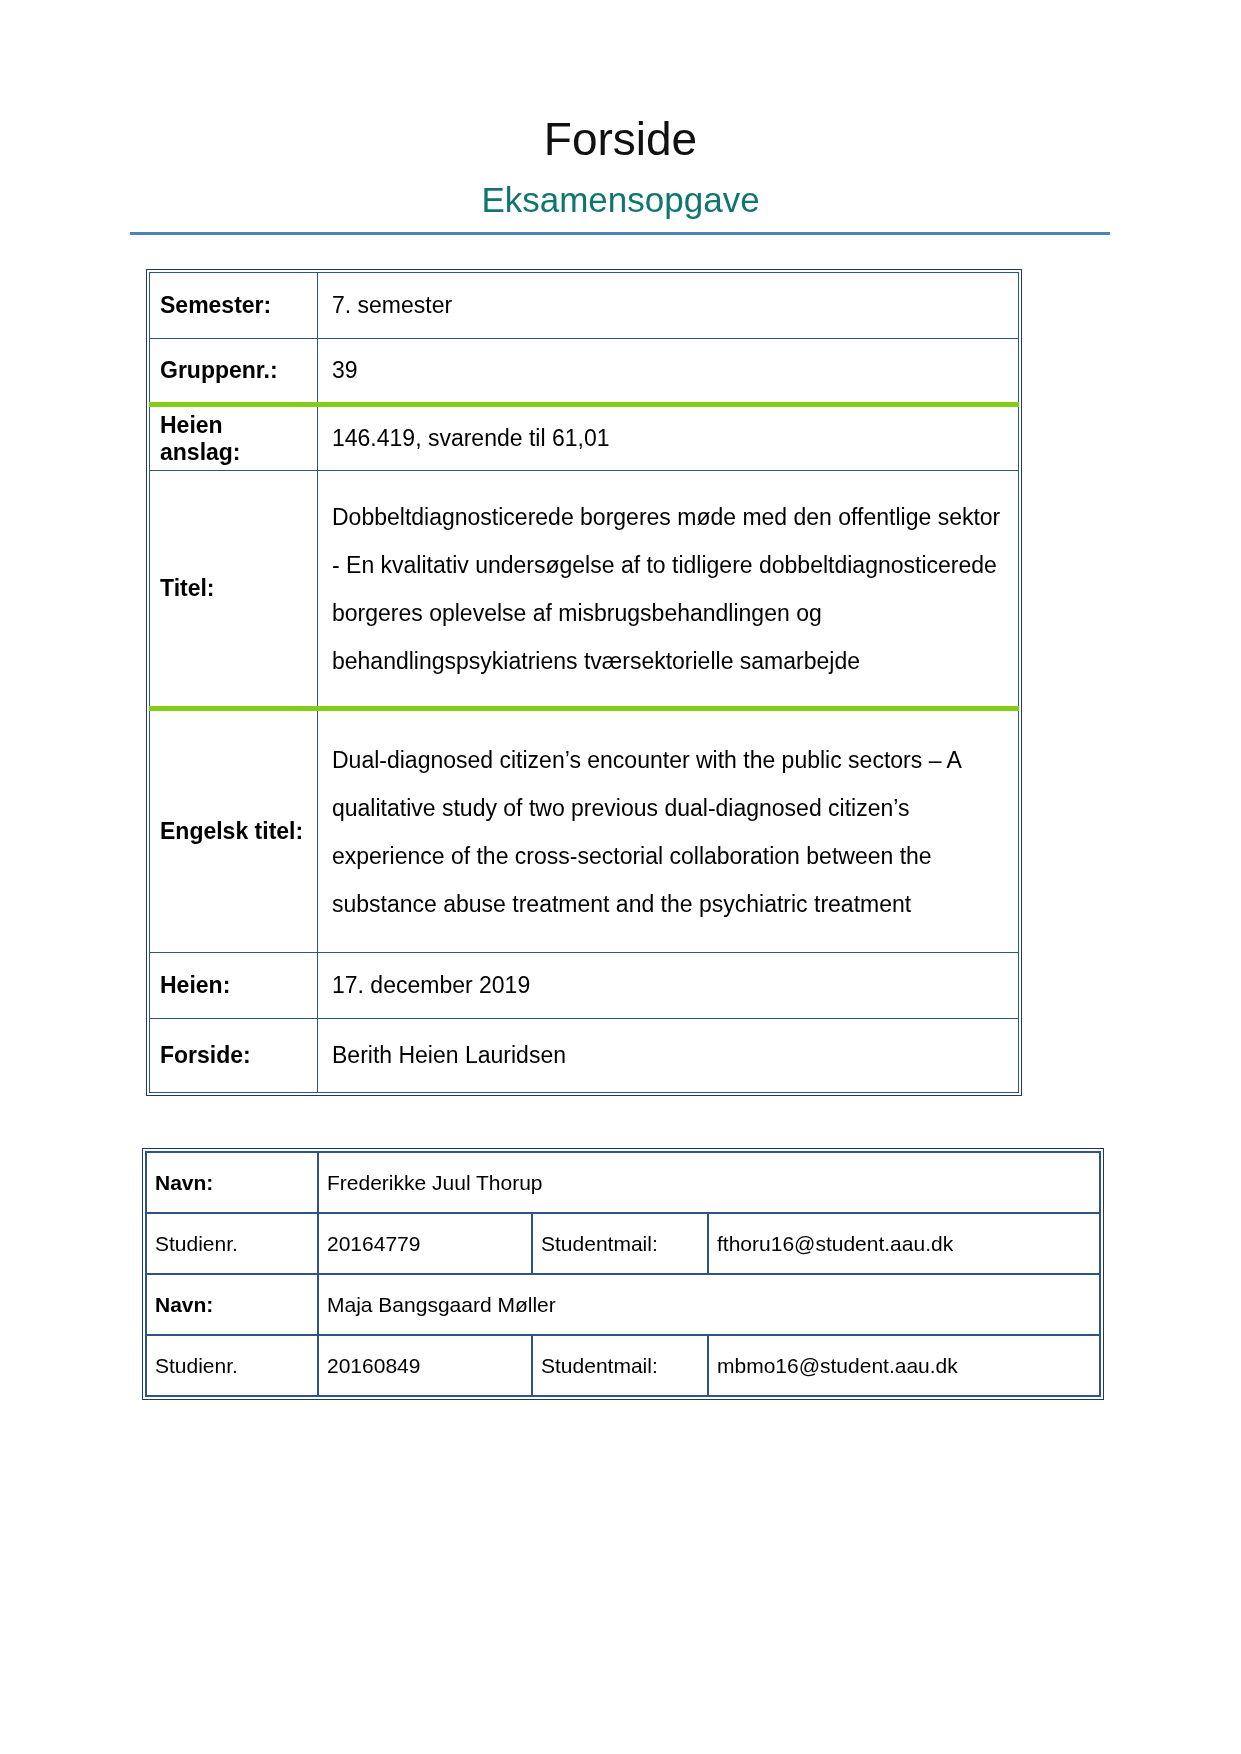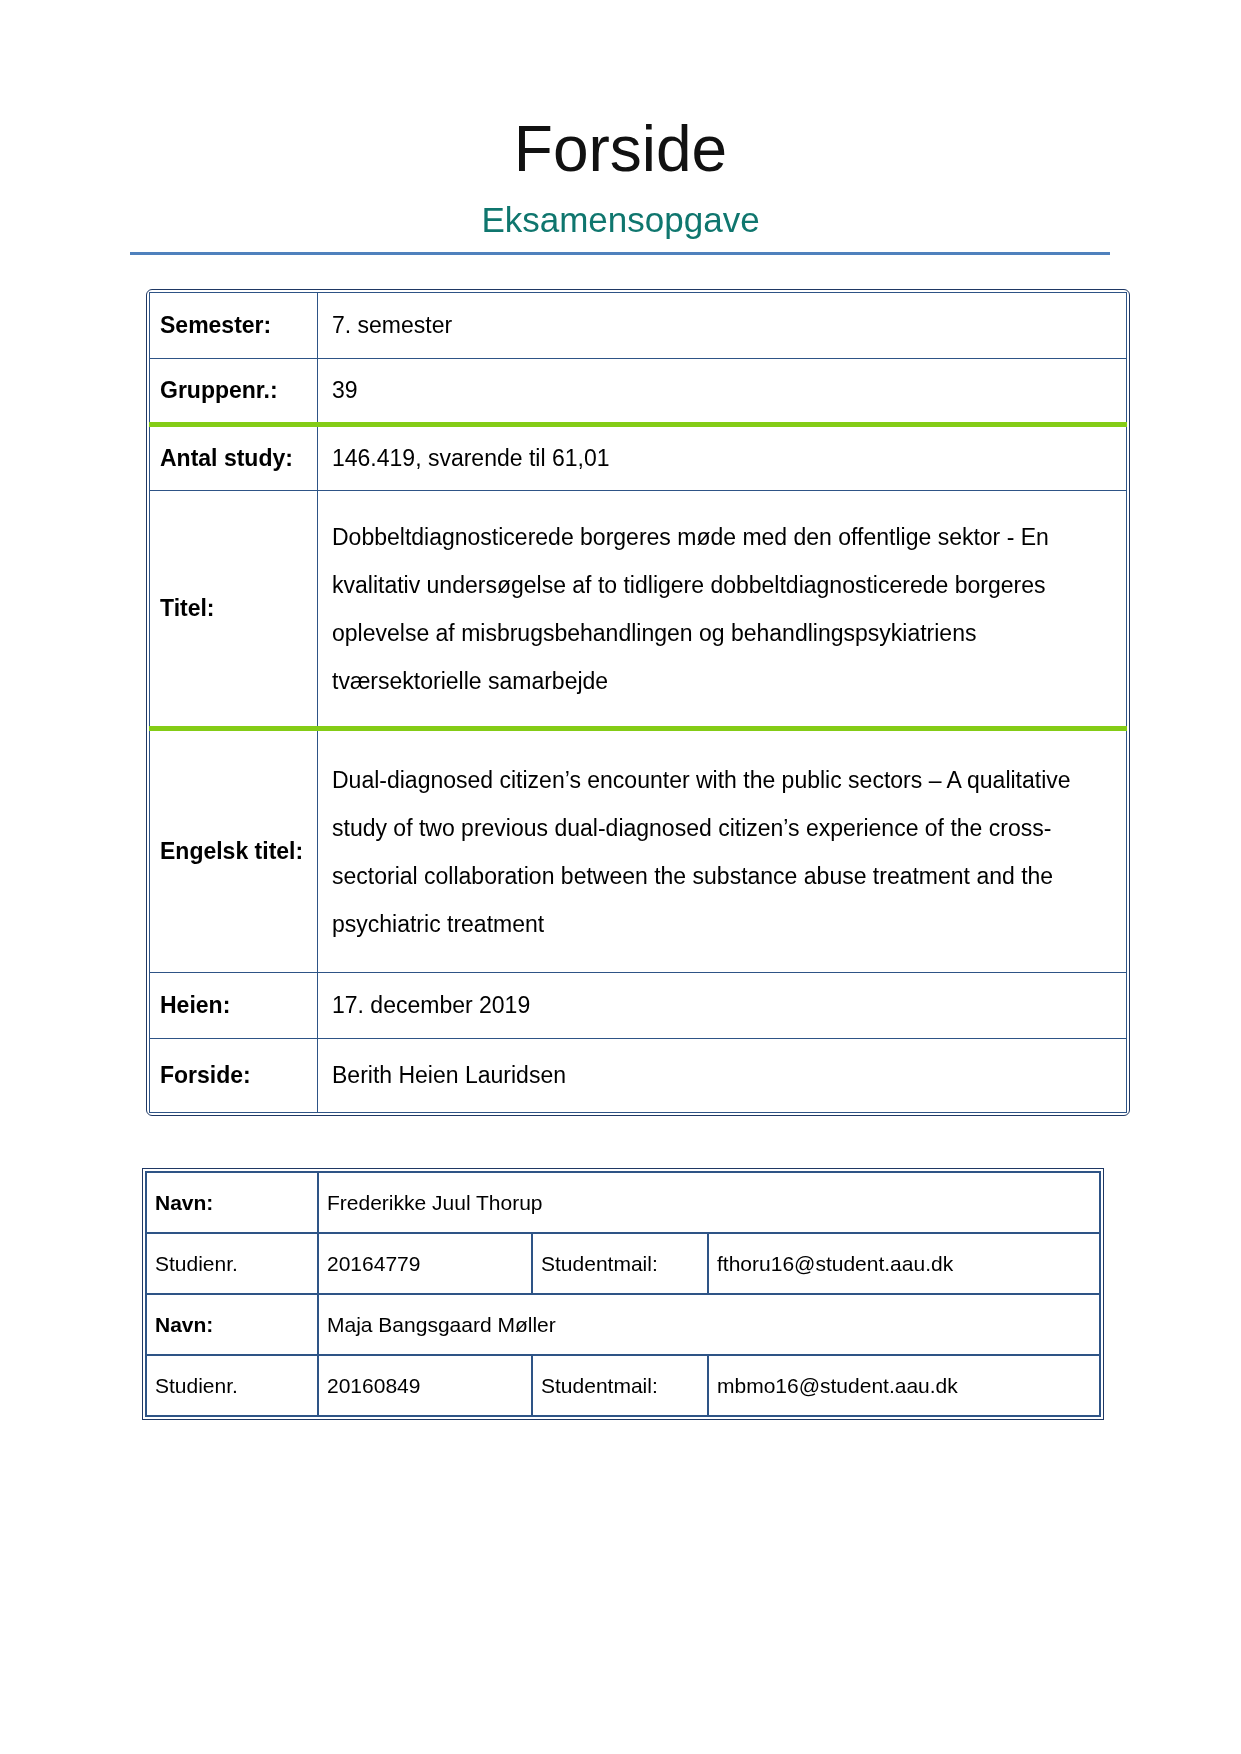--- a/index.html
+++ b/index.html
@@ -8,21 +8,21 @@
     width: 1241px;
     height: 1754px;
     background: #ffffff;
     font-family: "Liberation Sans", "DejaVu Sans", sans-serif;
     color: #000000;
     overflow: hidden;
   }
   .titleblock { text-align: center; padding-top: 112px; }
   h1.doc-title {
     margin: 0;
-    font-size: 64px;
+    font-size: 46px;
     font-weight: 400;
     letter-spacing: 0px;
     color: #111111;
   }
   h2.doc-subtitle {
     margin: 14px 0 0 0;
     font-size: 35px;
     font-weight: 400;
     color: #0f766e;
   }
@@ -33,21 +33,21 @@
     background: #4F81BD;
     border: none;
   }
   
   .tbl-wrap {
     border: 1px solid #1F3864;
     padding: 2px;
     background: #ffffff;
     box-sizing: border-box;
   }
-  .tbl1 { margin: 34px 0 0 146px; width: 984px; border-radius: 6px; }
+  .tbl1 { margin: 34px 0 0 146px; width: 876px; }
   .tbl2 { margin: 52px 0 0 142px; width: 962px; }
   table { border-collapse: collapse; width: 100%; table-layout: fixed; }
   td { border: 1px solid #2E5486; vertical-align: middle; overflow: hidden; }
   .tbl1 td { font-size: 23px; padding: 4px 10px 4px 10px; }
   .tbl1 col.c-label { width: 168px; }
   .tbl1 .lbl { font-weight: 700; }
   .tbl1 .val { padding-left: 14px; }
   tr.r-sm { height: 66px; }
   tr.r-titel { height: 238px; }
   tr.r-eng { height: 244px; }
@@ -84,21 +84,21 @@
       <tbody>
         <tr class="r-sm">
           <td class="lbl">Semester:</td>
           <td class="val">7. semester</td>
         </tr>
         <tr class="r-sm thick-below">
           <td class="lbl">Gruppenr.:</td>
           <td class="val">39</td>
         </tr>
         <tr class="r-sm">
-          <td class="lbl">Antal study:</td>
+          <td class="lbl">Heien anslag:</td>
           <td class="val">146.419, svarende til 61,01</td>
         </tr>
         <tr class="r-titel thick-below">
           <td class="lbl">Titel:</td>
           <td class="val val-tall">Dobbeltdiagnosticerede borgeres møde med den offentlige sektor - En kvalitativ undersøgelse af to tidligere dobbeltdiagnosticerede borgeres oplevelse af misbrugsbehandlingen og behandlingspsykiatriens tværsektorielle samarbejde</td>
         </tr>
         <tr class="r-eng">
           <td class="lbl">Engelsk titel:</td>
           <td class="val val-tall">Dual-diagnosed citizen’s encounter with the public sectors – A qualitative study of two previous dual-diagnosed citizen’s experience of the cross-sectorial collaboration between the substance abuse treatment and the psychiatric treatment</td>
         </tr>

